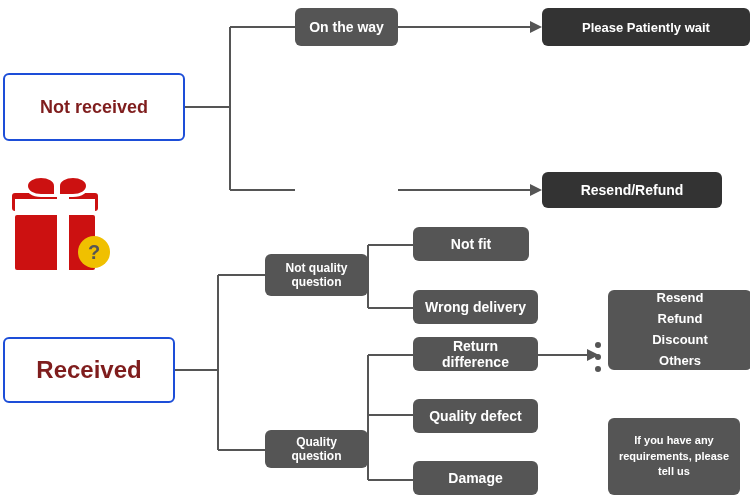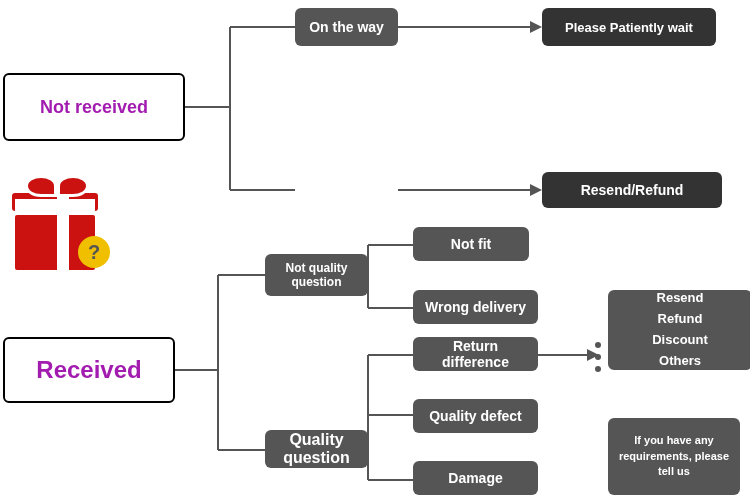--- a/index.html
+++ b/index.html
@@ -38,22 +38,22 @@
 
     .box-bold-dark {
       background: #333;
       color: #fff;
       font-size: 16px;
       font-weight: 900;
     }
 
     .box-outline {
       background: #fff;
-      border: 2px solid #000000;
-      color: #a21caf;
+      border: 2px solid #1d4ed8;
+      color: #7f1d1d;
       font-size: 15px;
       font-weight: 900;
     }
 
     
     .svg-overlay {
       position: absolute;
       top: 0; left: 0;
       width: 750px;
       height: 500px;
@@ -203,40 +203,40 @@
     <circle cx="598" cy="369" r="3" fill="#555"></circle>
 
     <line x1="538" y1="355" x2="590" y2="355" stroke="#555" stroke-width="2"></line>
     <polygon points="587,349 599,355 587,361" fill="#555"></polygon>
   </svg>
 
   <div class="box box-outline" style="left:3px; top:73px; width:182px; height:68px; font-size:18px;">Not received</div>
 
   <div class="box box-dark" style="left:295px; top:8px; width:103px; height:38px;">On the way</div>
 
-  <div class="box box-bold-dark" style="left:542px; top:8px; width:174px; height:38px; font-size:13px;">Please Patiently wait</div>
+  <div class="box box-bold-dark" style="left:542px; top:8px; width:208px; height:38px; font-size:13px;">Please Patiently wait</div>
 
 
   <div class="box box-bold-dark" style="left:542px; top:172px; width:180px; height:36px; font-size:14px;">Resend/Refund</div>
 
   <div class="gift-box">
     <div class="gift-body"></div>
     <div class="gift-lid"></div>
     <div class="gift-ribbon-v"></div>
     <div class="gift-ribbon-h"></div>
     <div class="gift-bow-left"></div>
     <div class="gift-bow-right"></div>
     <div class="question-badge">?</div>
   </div>
 
   <div class="box box-outline" style="left:3px; top:337px; width:172px; height:66px; font-size:24px;">Received</div>
 
   <div class="box box-dark" style="left:265px; top:254px; width:103px; height:42px; font-size:12px;">Not quality question</div>
 
-  <div class="box box-dark" style="left:265px; top:430px; width:103px; height:38px; font-size:16px;">Quality question</div>
+  <div class="box box-dark" style="left:265px; top:430px; width:103px; height:38px; font-size:12px;">Quality question</div>
 
   <div class="box box-dark" style="left:413px; top:227px; width:116px; height:34px;">Not fit</div>
 
   <div class="box box-dark" style="left:413px; top:290px; width:125px; height:34px;">Wrong delivery</div>
 
   <div class="box box-dark" style="left:413px; top:337px; width:125px; height:34px;">Return difference</div>
 
   <div class="box box-dark" style="left:413px; top:399px; width:125px; height:34px;">Quality defect</div>
 
   <div class="box box-dark" style="left:413px; top:461px; width:125px; height:34px;">Damage</div>

